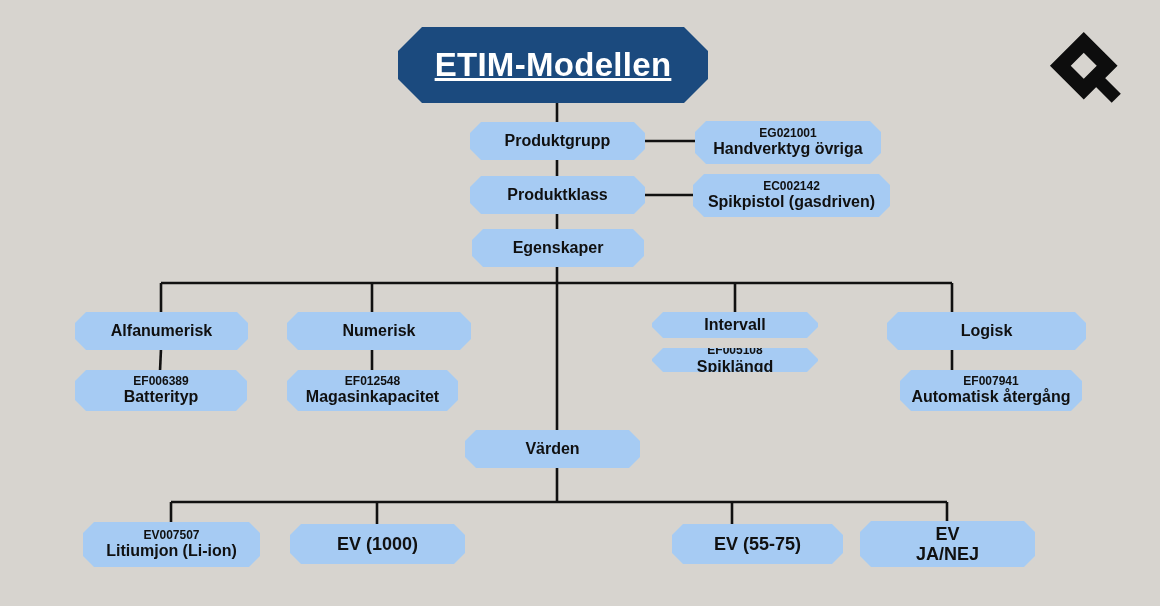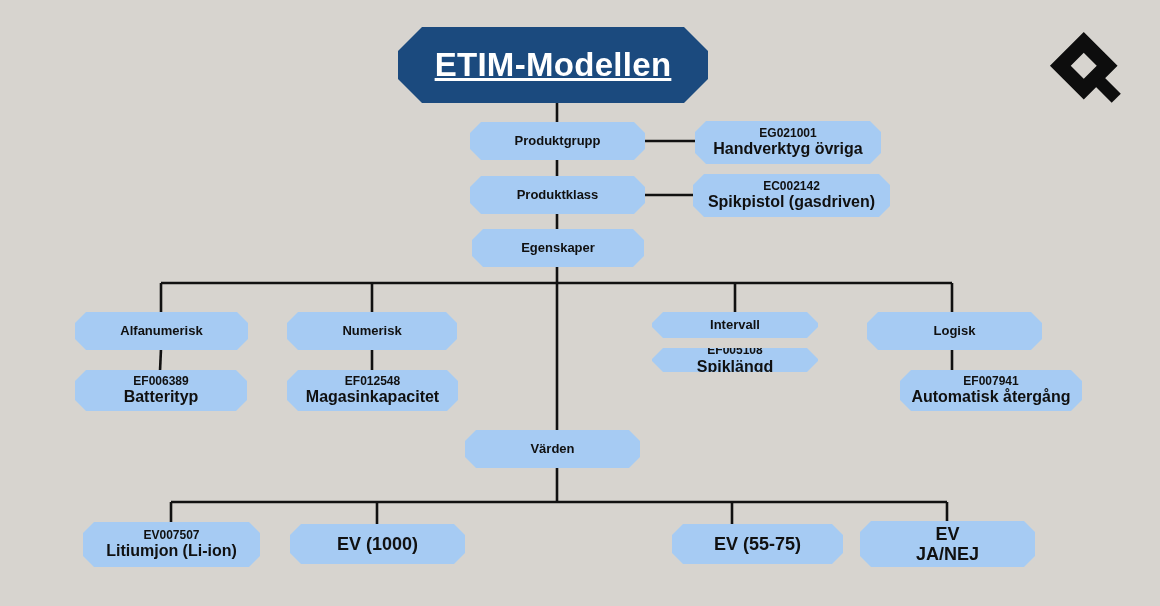--- a/index.html
+++ b/index.html
@@ -40,21 +40,21 @@
       calc(100% - var(--c)) 100%, var(--c) 100%,
       0 calc(100% - var(--c)), 0 var(--c));
   }
   .node.title{
     --c:24px;
     background:var(--title-fill);
     color:var(--title-text);
     text-decoration:underline;
   }
   .title-text{font-size:33px;font-weight:700;letter-spacing:.3px;}
-  .label{font-size:13px;}
+  .label{font-size:16px;}
   .code{font-size:12px;}
   .sub{font-size:16px;}
   .val{font-size:18px;}
   .logo{position:absolute;left:1048px;top:30px;}
 </style>
 </head>
 <body>
 
 <div class="canvas">
 
@@ -104,27 +104,27 @@
     <span class="sub">Spikpistol (gasdriven)</span>
   </div>
 
   <div class="node" style="left:472px;top:229px;width:172px;height:38px">
     <span class="label">Egenskaper</span>
   </div>
 
   <div class="node" style="left:75px;top:312px;width:173px;height:38px">
     <span class="label">Alfanumerisk</span>
   </div>
-  <div class="node" style="left:287px;top:312px;width:170px;height:38px">
+  <div class="node" style="left:287px;top:312px;width:184px;height:38px">
     <span class="label">Numerisk</span>
   </div>
   <div class="node" style="left:652px;top:312px;width:166px;height:26px">
     <span class="label">Intervall</span>
   </div>
-  <div class="node" style="left:867px;top:312px;width:175px;height:38px">
+  <div class="node" style="left:887px;top:312px;width:199px;height:38px">
     <span class="label">Logisk</span>
   </div>
 
   <div class="node" style="left:75px;top:370px;width:172px;height:41px">
     <span class="code">EF006389</span>
     <span class="sub">Batterityp</span>
   </div>
   <div class="node" style="left:287px;top:370px;width:171px;height:41px">
     <span class="code">EF012548</span>
     <span class="sub">Magasinkapacitet</span>

